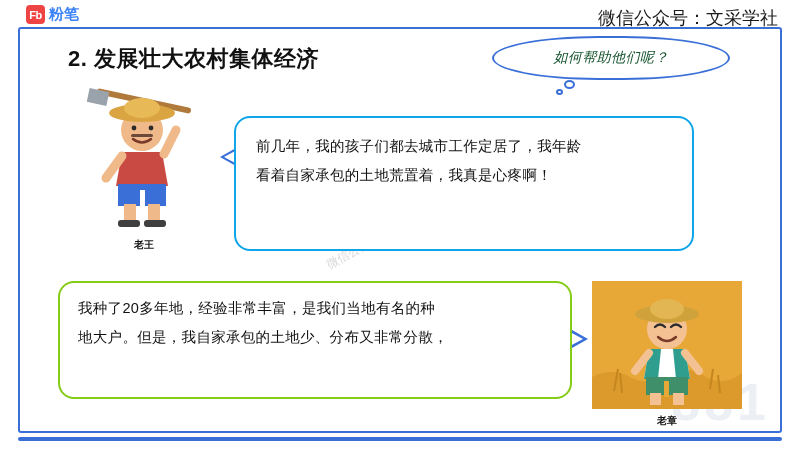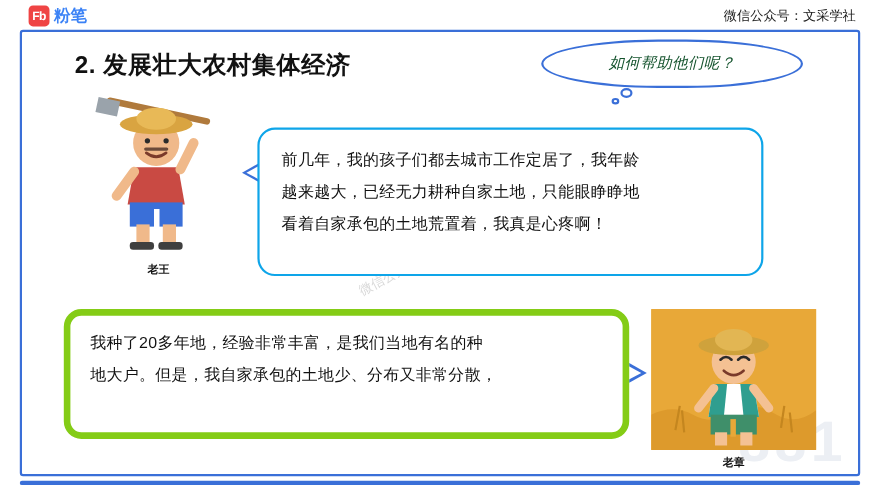--- a/index.html
+++ b/index.html
@@ -52,21 +52,21 @@
   }
   .logo-text {
     font-size: 15px;
     font-weight: bold;
     color: #3b82f6;
     letter-spacing: 0px;
   }
   .wechat-label {
     position: absolute;
     right: 22px; top: 6px;
-    font-size: 12px;
+    font-size: 18px;
     color: #1a1a1a;
     white-space: nowrap;
   }
   
   .frame {
     position: absolute;
     left: 18px; top: 27px;
     width: 764px;
     height: 406px;
     border: 2px solid #3a6fd8;
@@ -186,21 +186,21 @@
     border-top: 7px solid transparent;
     border-bottom: 7px solid transparent;
     border-right: 13px solid #ffffff;
   }
   
   .bubble2 {
     position: absolute;
     left: 58px; top: 281px;
     width: 514px;
     height: 118px;
-    border: 6px solid #84cc16;
+    border: 2px solid #84cc16;
     border-radius: 16px;
     background: #ffffff;
     box-sizing: border-box;
     padding: 11px 18px 0 18px;
   }
   .tail2 {
     position: absolute;
     left: 572px; top: 330px;
     width: 0; height: 0;
     border-top: 9px solid transparent;
@@ -295,21 +295,20 @@
       <rect x="44" y="138" width="22" height="7" rx="3" fill="#3f3f3f"></rect>
       <rect x="70" y="138" width="22" height="7" rx="3" fill="#3f3f3f"></rect>
     </svg>
   </div>
   <div class="char-name name1">老王</div>
 
   <div class="tail1"></div>
   <div class="tail1-in"></div>
   <div class="bubble1">
     <div class="line">前几年，我的孩子们都去城市工作定居了，我年龄</div>
-    <div class="line">越来越大，已经无力耕种自家土地，只能眼睁睁地</div>
     <div class="line">看着自家承包的土地荒置着，我真是心疼啊！</div>
   </div>
 
   <div class="tail2"></div>
   <div class="tail2-in"></div>
   <div class="bubble2">
     <div class="line">我种了20多年地，经验非常丰富，是我们当地有名的种</div>
     <div class="line">地大户。但是，我自家承包的土地少、分布又非常分散，</div>
   </div>
 

